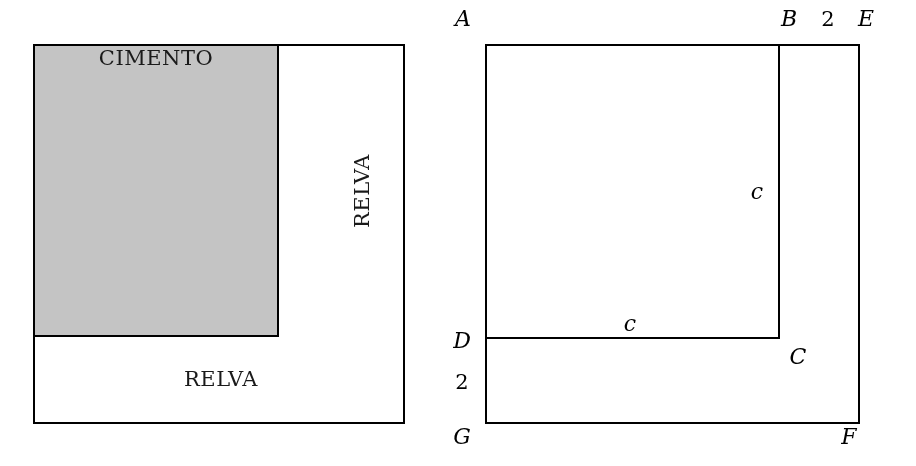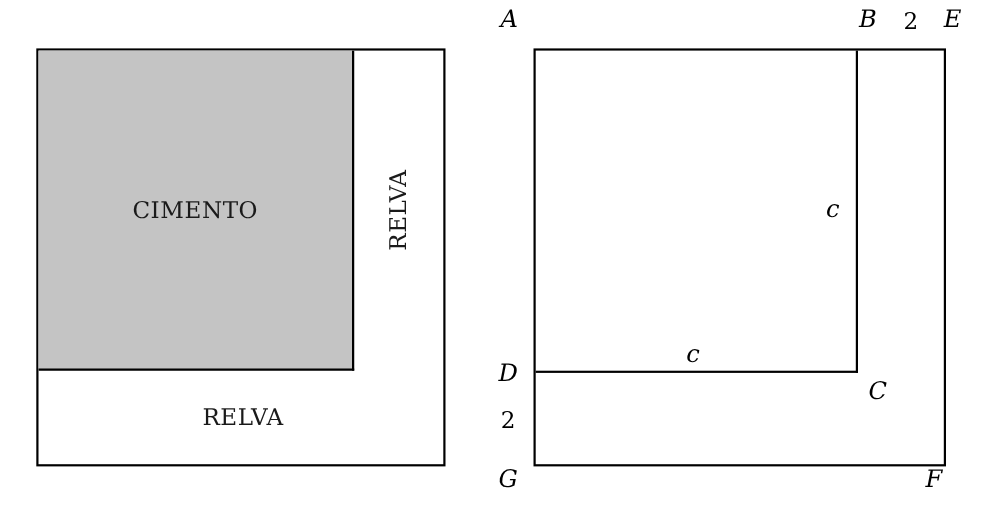--- a/index.html
+++ b/index.html
@@ -18,25 +18,25 @@
   .fig-left {
     position: absolute;
     left: 33px; top: 44px;
     width: 372px; height: 380px;
     border: 2px solid #000;
     background: #ffffff;
   }
   .cement-rect {
     position: absolute;
     left: 0; top: 0;
-    width: 287px; height: 291px;
+    width: 244px; height: 291px;
     border-right: 2px solid #000;
     border-bottom: 2px solid #000;
     display: flex;
-    align-items: center;
+    align-items: flex-start;
     justify-content: center;
   }
   .cement-label {
     font-size: 21px;
     color: #1a1a1a;
     letter-spacing: 0.5px;
   }
   .grass-right-label {
     position: absolute;
     left: 327px; top: 145px;

